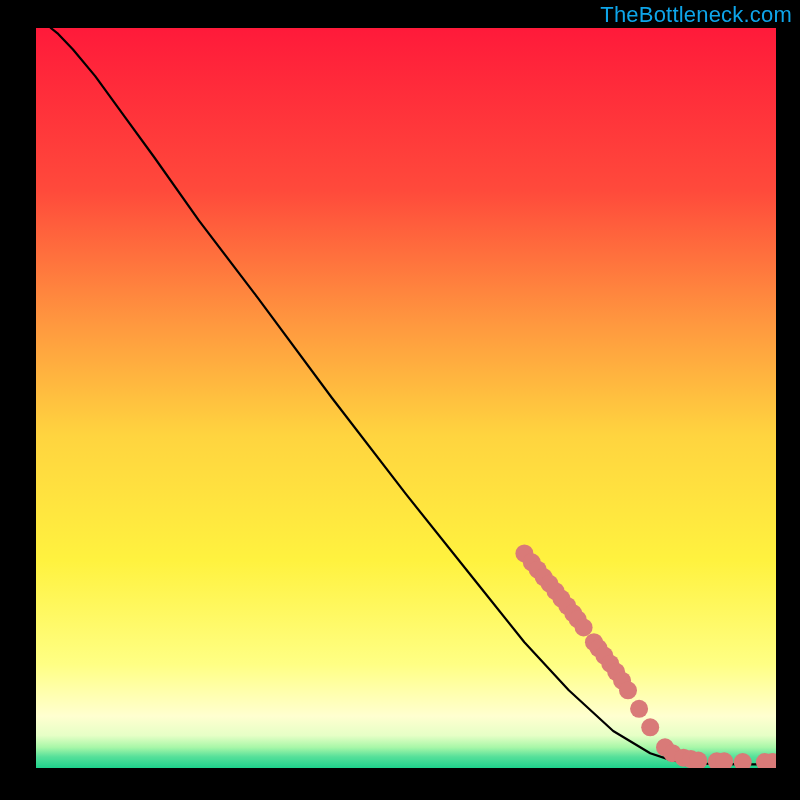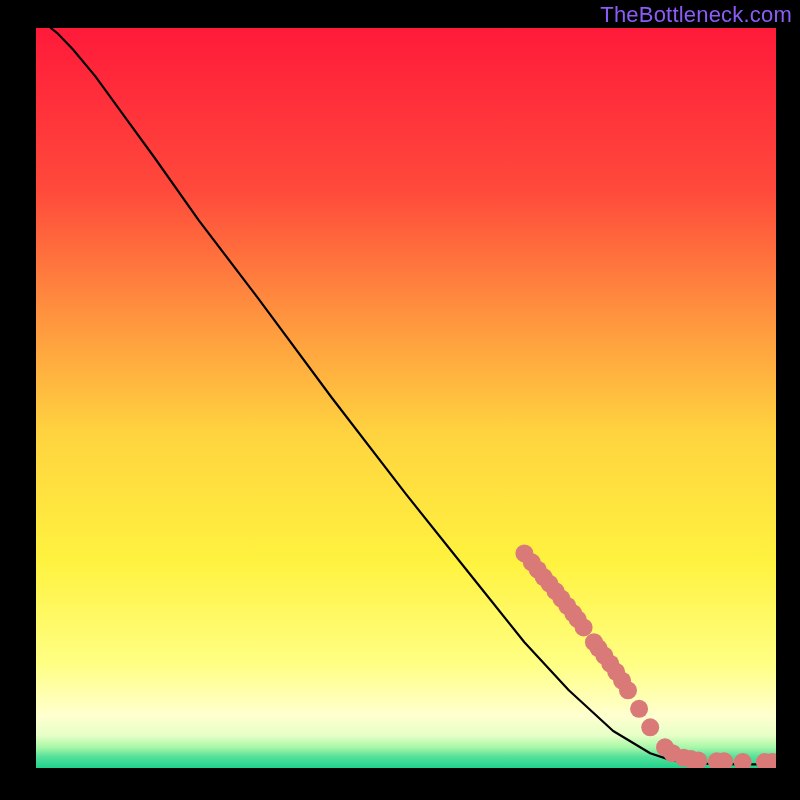--- a/index.html
+++ b/index.html
@@ -14,21 +14,21 @@
   .frame {
     position: relative;
     width: 800px;
     height: 800px;
     background: #000;
   }
   .watermark {
     position: absolute;
     top: 2px;
     right: 8px;
-    color: #8b5cf6;
+    color: #0ea5e9;
     font-size: 22px;
     font-weight: 500;
     letter-spacing: 0.2px;
     z-index: 10;
   }
   .plot-area {
     position: absolute;
     left: 36px;
     top: 28px;
     width: 740px;

